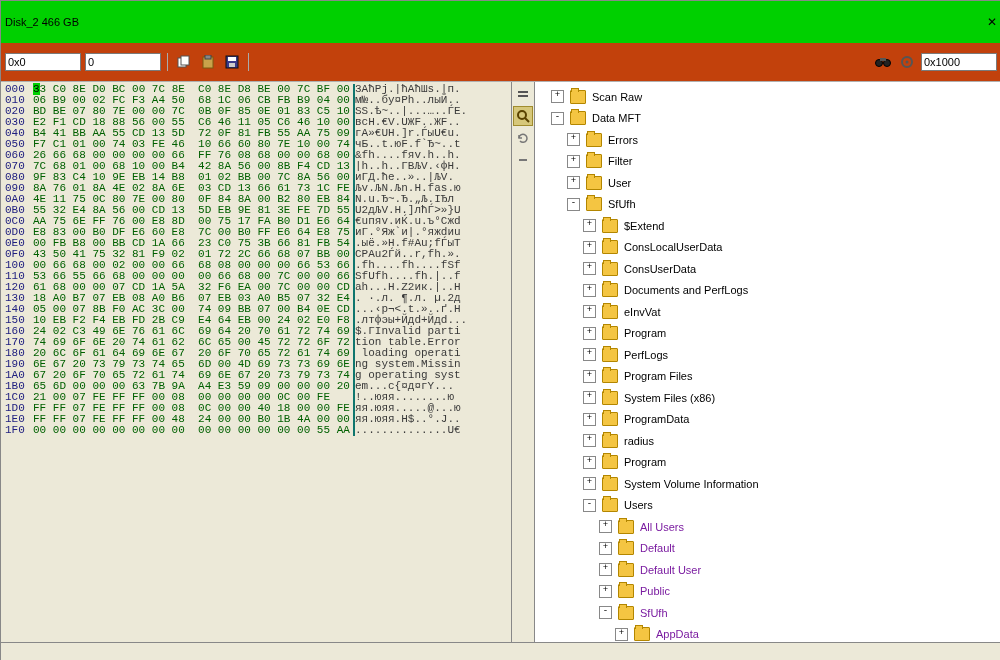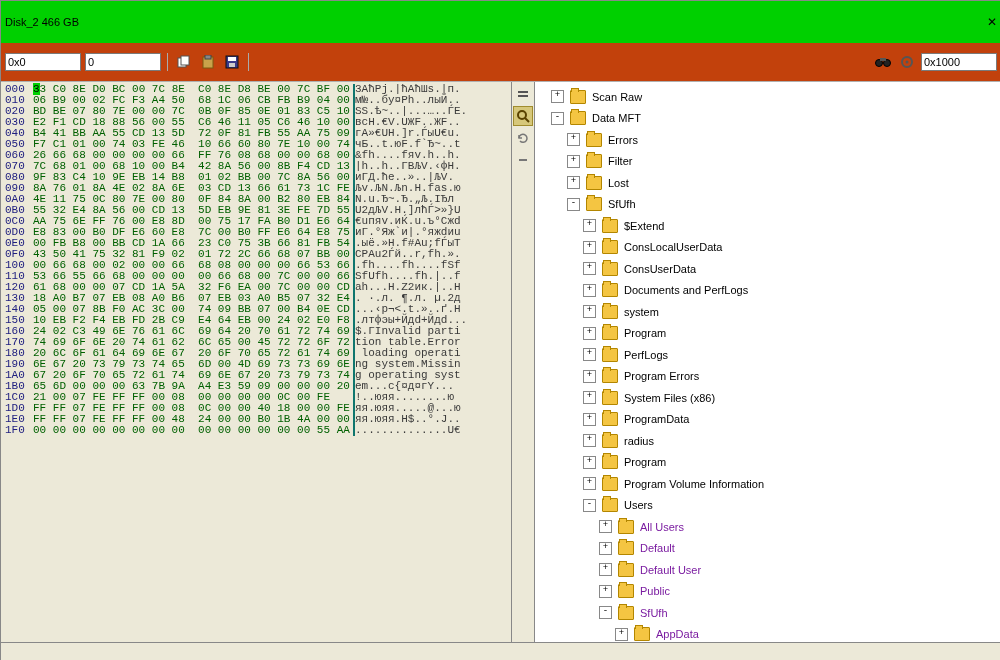--- a/index.html
+++ b/index.html
@@ -135,21 +135,21 @@
                     <span class="lbl">Errors</span>
                   </span></li>
                 <li><span class="row">
                     <span class="expander">+</span>
                     <span class="folder"></span>
                     <span class="lbl">Filter</span>
                   </span></li>
                 <li><span class="row">
                     <span class="expander">+</span>
                     <span class="folder"></span>
-                    <span class="lbl">Lost</span>
+                    <span class="lbl">User</span>
                   </span></li>
                 <li><span class="row">
                     <span class="expander">-</span>
                     <span class="folder"></span>
                     <span class="lbl">SfUfh</span>
                   </span><ul>
                     <li><span class="row">
                         <span class="expander">+</span>
                         <span class="folder"></span>
                         <span class="lbl">$Extend</span>
@@ -165,36 +165,36 @@
                         <span class="lbl">ConsUserData</span>
                       </span></li>
                     <li><span class="row">
                         <span class="expander">+</span>
                         <span class="folder"></span>
                         <span class="lbl">Documents and PerfLogs</span>
                       </span></li>
                     <li><span class="row">
                         <span class="expander">+</span>
                         <span class="folder"></span>
-                        <span class="lbl">system</span>
+                        <span class="lbl">eInvVat</span>
                       </span></li>
                     <li><span class="row">
                         <span class="expander">+</span>
                         <span class="folder"></span>
                         <span class="lbl">Program</span>
                       </span></li>
                     <li><span class="row">
                         <span class="expander">+</span>
                         <span class="folder"></span>
                         <span class="lbl">PerfLogs</span>
                       </span></li>
                     <li><span class="row">
                         <span class="expander">+</span>
                         <span class="folder"></span>
-                        <span class="lbl">Program Errors</span>
+                        <span class="lbl">Program Files</span>
                       </span></li>
                     <li><span class="row">
                         <span class="expander">+</span>
                         <span class="folder"></span>
                         <span class="lbl">System Files (x86)</span>
                       </span></li>
                     <li><span class="row">
                         <span class="expander">+</span>
                         <span class="folder"></span>
                         <span class="lbl">ProgramData</span>
@@ -205,21 +205,21 @@
                         <span class="lbl">radius</span>
                       </span></li>
                     <li><span class="row">
                         <span class="expander">+</span>
                         <span class="folder"></span>
                         <span class="lbl">Program</span>
                       </span></li>
                     <li><span class="row">
                         <span class="expander">+</span>
                         <span class="folder"></span>
-                        <span class="lbl">Program Volume Information</span>
+                        <span class="lbl">System Volume Information</span>
                       </span></li>
                     <li><span class="row">
                         <span class="expander">-</span>
                         <span class="folder"></span>
                         <span class="lbl">Users</span>
                       </span><ul>
                         <li><span class="row">
                             <span class="expander">+</span>
                             <span class="folder"></span>
                             <span class="lbl purple">All Users</span>

